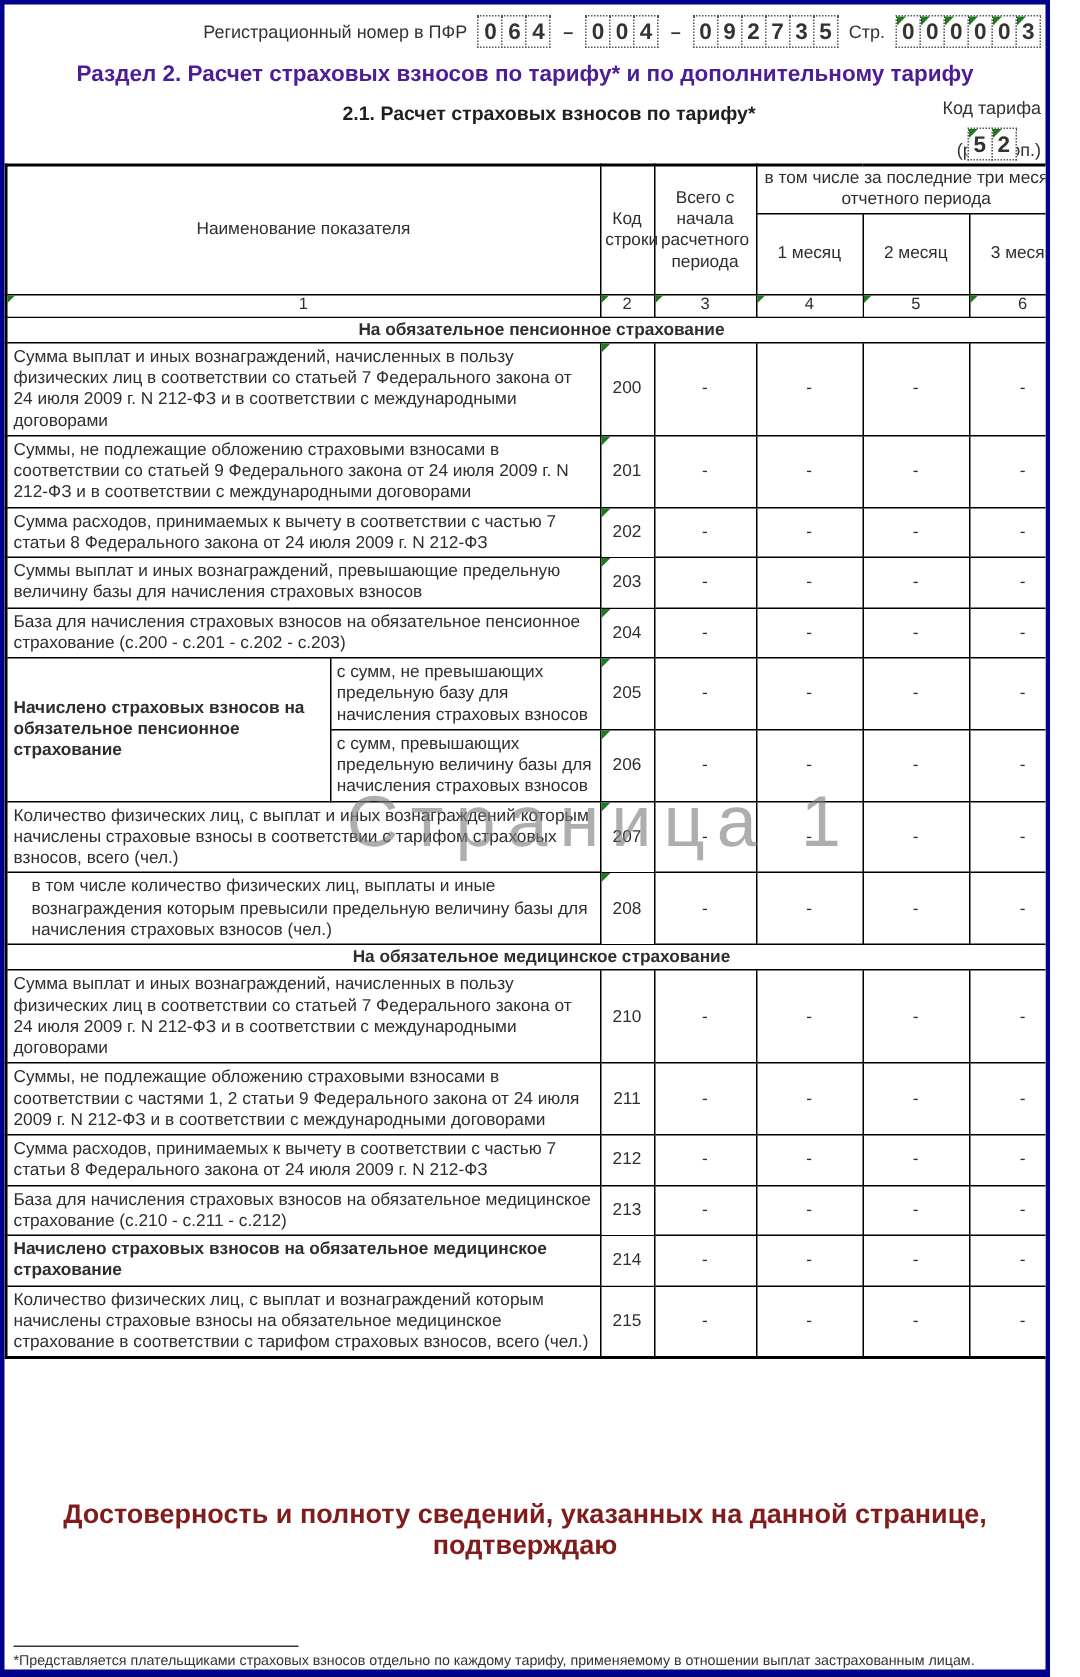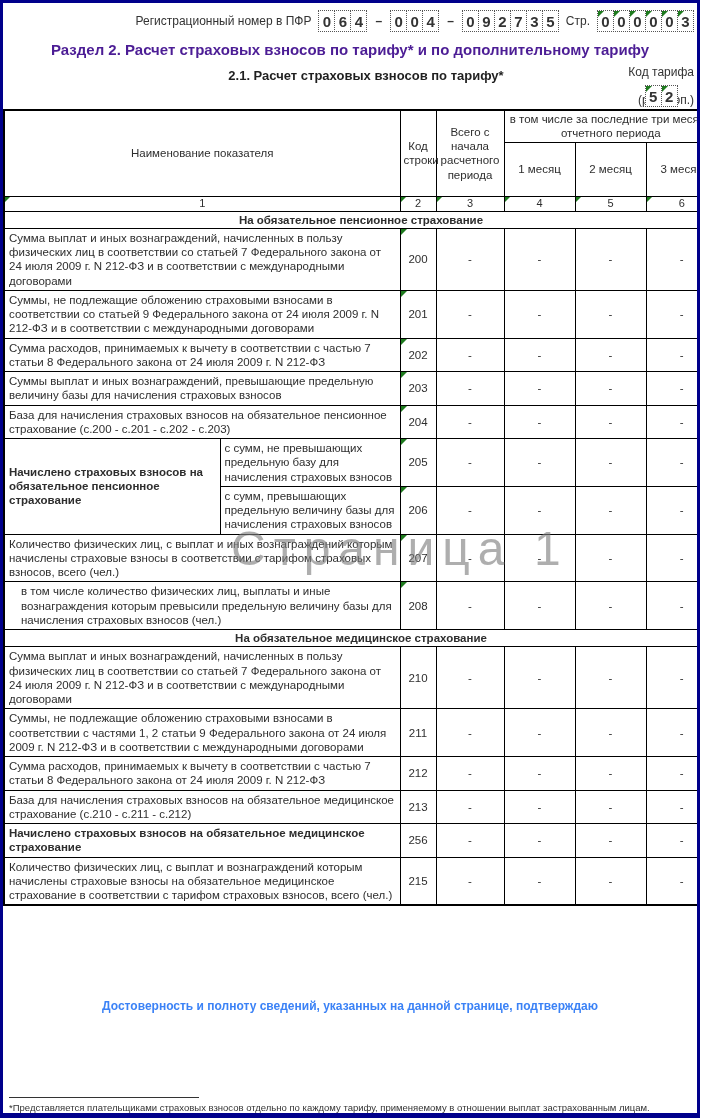--- a/index.html
+++ b/index.html
@@ -65,21 +65,21 @@
   
   .watermark {
     position: absolute; left: 228px; top: 518px;
     font-size: 48px; letter-spacing: 8px;
     color: rgba(125,125,125,0.62);
     white-space: nowrap; z-index: 5; pointer-events: none;
   }
 
   
   .attest-block { position: absolute; left: 0; top: 996px; width: 100%; }
-  .attest-title { text-align: center; font-size: 12px; font-weight: bold; color: #3b82f6; }
+  .attest-title { text-align: center; font-size: 18px; font-weight: bold; color: #7f1d1d; }
   .sig-row { display: flex; margin-top: 5px; }
   .sig-col { width: 140px; text-align: center; }
   .sig-col.first { margin-left: 155px; }
   .sig-col.second { margin-left: 130px; }
   .sig-value { display: block; border-bottom: 1.5px solid #222; font-size: 12.5px; padding-bottom: 1px; }
   .sig-value.italic { font-style: italic; }
   .sig-caption { font-size: 11.5px; color: #333; margin-top: 2px; }
 
   .footnote-block { position: absolute; left: 6px; bottom: 0; width: 706px; }
   .footnote-line { width: 190px; border-top: 1px solid #333; margin-bottom: 4px; }
@@ -274,21 +274,21 @@
         <tr>
           <td class="name" colspan="2">База для начисления страховых взносов на обязательное медицинское страхование (с.210 - с.211 - с.212)</td>
           <td class="code">213</td>
           <td class="val">-</td>
           <td class="val">-</td>
           <td class="val">-</td>
           <td class="val">-</td>
         </tr>
         <tr>
           <td class="name bold" colspan="2">Начислено страховых взносов на обязательное медицинское страхование</td>
-          <td class="code">256</td>
+          <td class="code">214</td>
           <td class="val">-</td>
           <td class="val">-</td>
           <td class="val">-</td>
           <td class="val">-</td>
         </tr>
         <tr>
           <td class="name" colspan="2">Количество физических лиц, с выплат и вознаграждений которым начислены страховые взносы на обязательное медицинское страхование в соответствии с тарифом страховых взносов, всего (чел.)</td>
           <td class="code">215</td>
           <td class="val">-</td>
           <td class="val">-</td>

